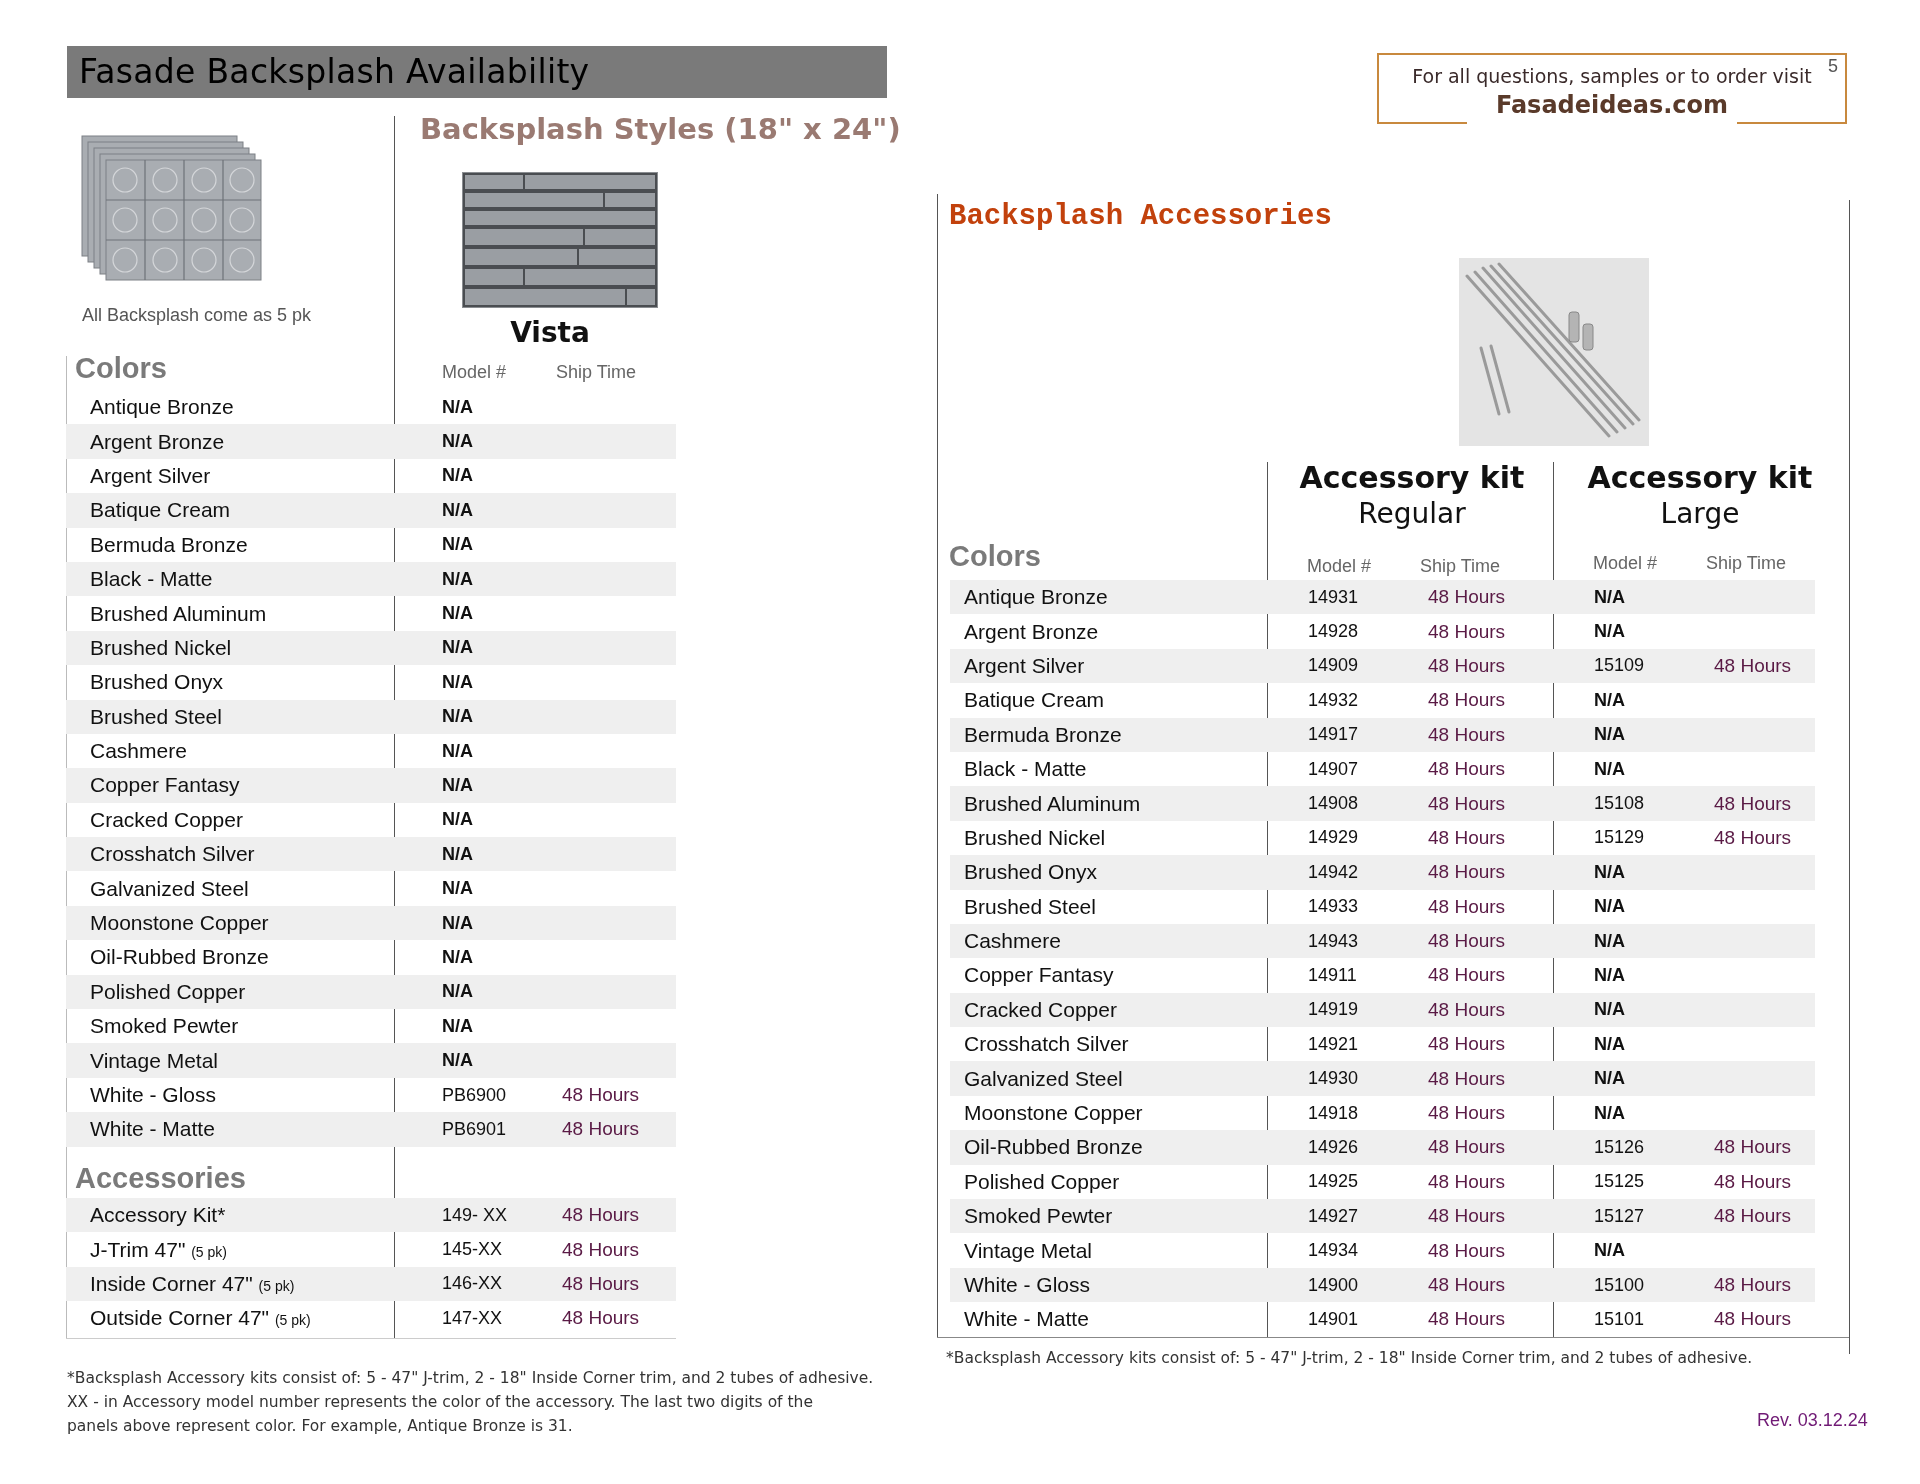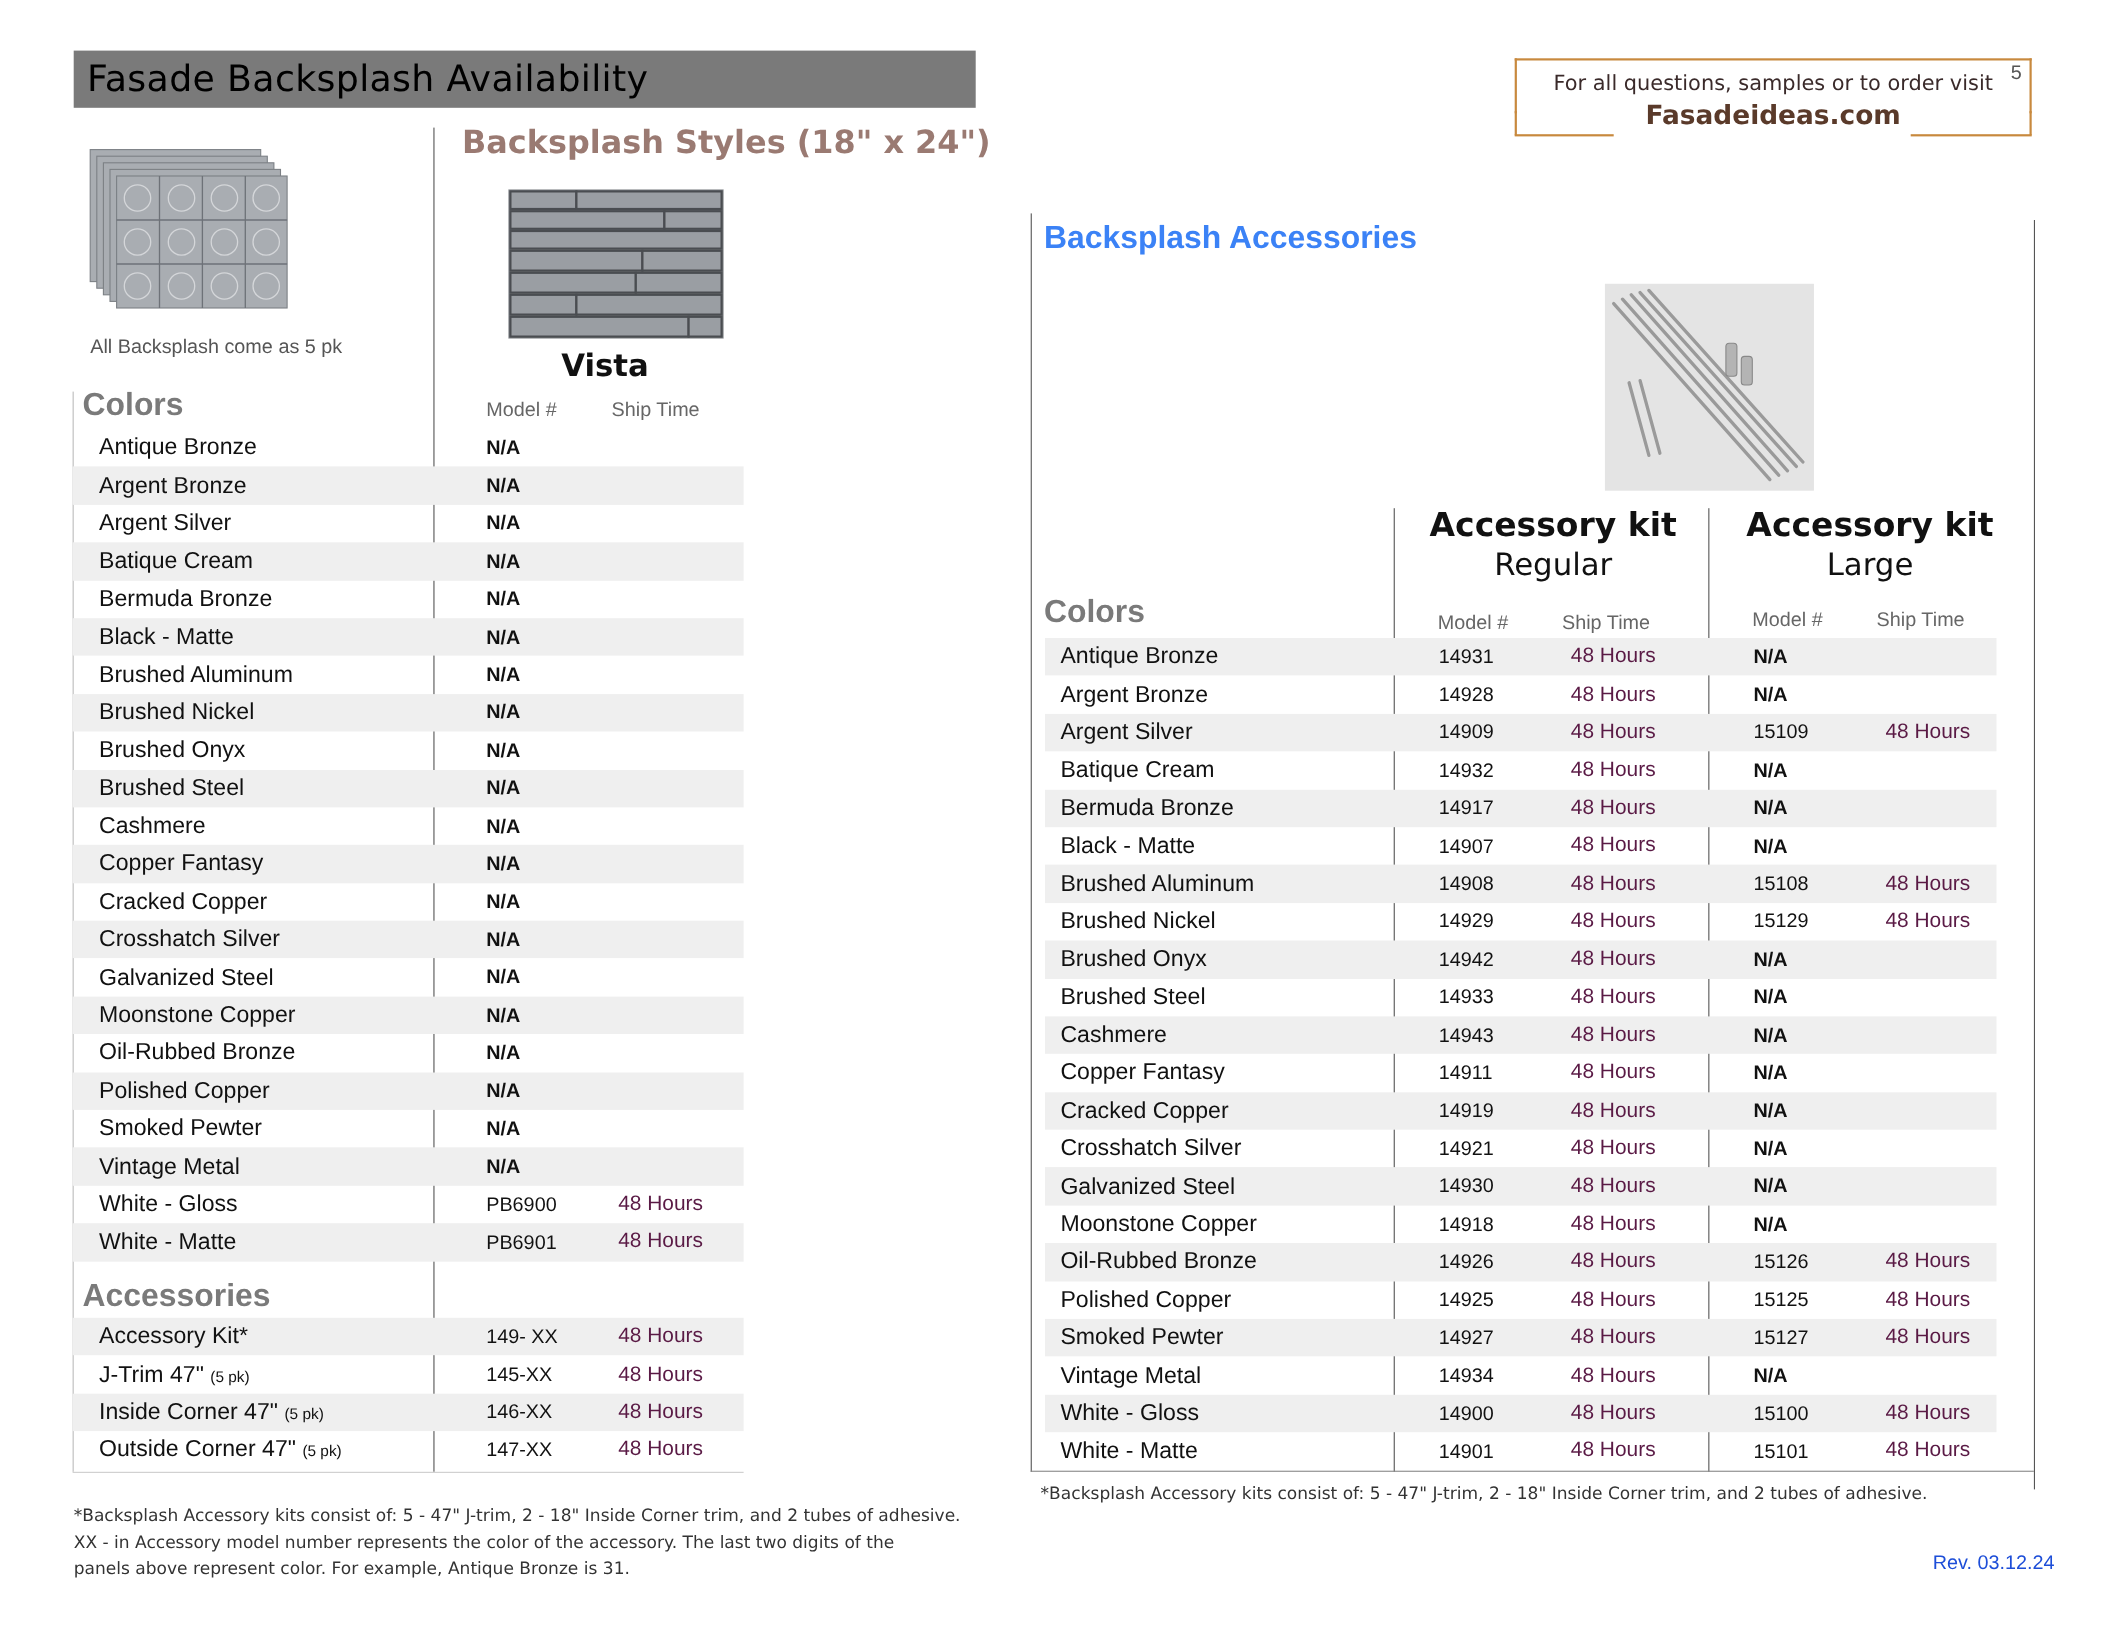--- a/index.html
+++ b/index.html
@@ -62,43 +62,43 @@
   .left-table .model { left: 376px; }
   .left-table .ship { left: 496px; }
 
   .footnote-left {
     position: absolute; left: 67px; top: 1366px; width: 840px;
     font-family: "DejaVu Sans", sans-serif; font-size: 15.5px; color: #333; line-height: 24px;
   }
 
   
   .acc-heading {
-    position: absolute; left: 949px; top: 200px; font-family: Liberation Sans, sans-serif;
-    font-weight: bold; font-size: 29px; color: #3b82f6;
+    position: absolute; left: 949px; top: 200px; font-family: Liberation Mono, monospace;
+    font-weight: bold; font-size: 29px; color: #c2410c;
   }
   .kit-image { position: absolute; left: 1459px; top: 258px; width: 190px; height: 188px; background: #e6e6e6; }
   .kit-title {
     position: absolute; text-align: center; width: 280px;
     font-family: "DejaVu Sans", sans-serif; color: #111;
   }
   .kit-title .t1 { display:block; font-weight: bold; font-size: 30px; }
   .kit-title .t2 { display:block; font-size: 28px; margin-top: 2px; }
 
   .right-table { left: 950px; width: 865px; }
   .right-table .name { padding-left: 14px; font-family: "Liberation Sans", sans-serif; }
   .right-table .model.reg { left: 358px; }
   .right-table .ship.reg { left: 478px; }
   .right-table .model.lg { left: 644px; }
   .right-table .ship.lg { left: 764px; }
 
   .footnote-right {
     position: absolute; left: 946px; top: 1349px; font-family: "DejaVu Sans", sans-serif;
     font-size: 15.5px; color: #333;
   }
-  .revision { position: absolute; left: 1757px; top: 1410px; font-size: 18px; color: #1d4ed8; }
+  .revision { position: absolute; left: 1757px; top: 1410px; font-size: 18px; color: #701a75; }
   .hline { position: absolute; height: 1px; background: #888; }
 </style>
 </head>
 <body>
 
 <div class="title-bar">Fasade Backsplash Availability</div>
 
 <div class="visit-box">
   <span class="line1">For all questions, samples or to order visit</span>
   <span class="line2">Fasadeideas.com</span>

